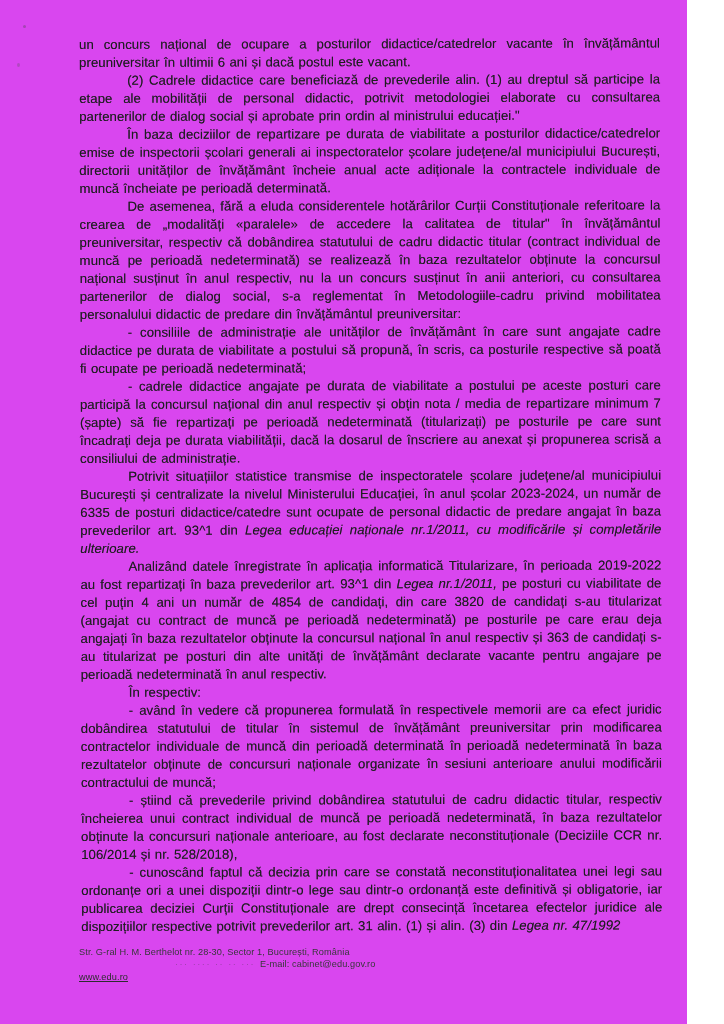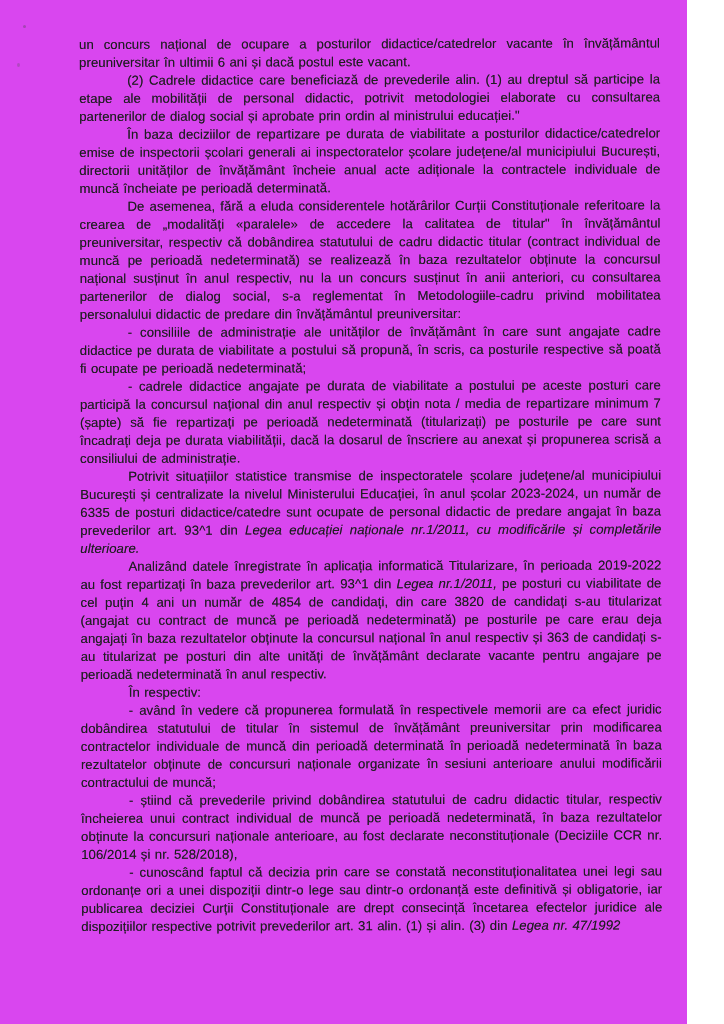--- a/index.html
+++ b/index.html
@@ -85,14 +85,23 @@
     <p class="para ind"><span>- consiliile de administrație ale unităților de învățământ în care sunt angajate cadre didactice pe durata de viabilitate a postului să propună, în scris, ca posturile respective să poată fi ocupate pe perioadă nedeterminată;</span></p>
     <p class="para ind"><span>- cadrele didactice angajate pe durata de viabilitate a postului pe aceste posturi care participă la concursul național din anul respectiv și obțin nota / media de repartizare minimum 7 (șapte) să fie repartizați pe perioadă nedeterminată (titularizați) pe posturile pe care sunt încadrați deja pe durata viabilității, dacă la dosarul de înscriere au anexat și propunerea scrisă a consiliului de administrație.</span></p>
     <p class="para ind"><span>Potrivit situațiilor statistice transmise de inspectoratele școlare județene/al municipiului București și centralizate la nivelul Ministerului Educației, în anul școlar 2023-2024, un număr de 6335 de posturi didactice/catedre sunt ocupate de personal didactic de predare angajat în baza prevederilor art. 93^1 din </span><span class="it">Legea educației naționale nr.1/2011, cu modificările și completările ulterioare.</span></p>
     <p class="para ind"><span>Analizând datele înregistrate în aplicația informatică Titularizare, în perioada 2019-2022 au fost repartizați în baza prevederilor art. 93^1 din </span><span class="it">Legea nr.1/2011,</span><span> pe posturi cu viabilitate de cel puțin 4 ani un număr de 4854 de candidați, din care 3820 de candidați s-au titularizat (angajat cu contract de muncă pe perioadă nedeterminată) pe posturile pe care erau deja angajați în baza rezultatelor obținute la concursul național în anul respectiv și 363 de candidați s-au titularizat pe posturi din alte unități de învățământ declarate vacante pentru angajare pe perioadă nedeterminată în anul respectiv.</span></p>
     <p class="para ind"><span>În respectiv:</span></p>
     <p class="para ind"><span>- având în vedere că propunerea formulată în respectivele memorii are ca efect juridic dobândirea statutului de titular în sistemul de învățământ preuniversitar prin modificarea contractelor individuale de muncă din perioadă determinată în perioadă nedeterminată în baza rezultatelor obținute de concursuri naționale organizate în sesiuni anterioare anului modificării contractului de muncă;</span></p>
     <p class="para ind"><span>- știind că prevederile privind dobândirea statutului de cadru didactic titular, respectiv încheierea unui contract individual de muncă pe perioadă nedeterminată, în baza rezultatelor obținute la concursuri naționale anterioare, au fost declarate neconstituționale (Deciziile CCR nr. 106/2014 și nr. 528/2018),</span></p>
     <p class="para ind"><span>- cunoscând faptul că decizia prin care se constată neconstituționalitatea unei legi sau ordonanțe ori a unei dispoziții dintr-o lege sau dintr-o ordonanță este definitivă și obligatorie, iar publicarea deciziei Curții Constituționale are drept consecință încetarea efectelor juridice ale dispozițiilor respective potrivit prevederilor art. 31 alin. (1) și alin. (3) din </span><span class="it">Legea nr. 47/1992</span></p>
   </div>
 
+  <div class="footer">
+    <div>Str. G-ral H. M. Berthelot nr. 28-30, Sector 1, București, România</div>
+    <div class="footer-line2">
+      <span class="faded">··· ···· ·· ·· ···</span><span>E-mail: cabinet@edu.gov.ro</span>
+    </div>
+    <div>
+      <span class="website">www.edu.ro</span>
+    </div>
+  </div>
 
 </div>
 
 </body></html>

